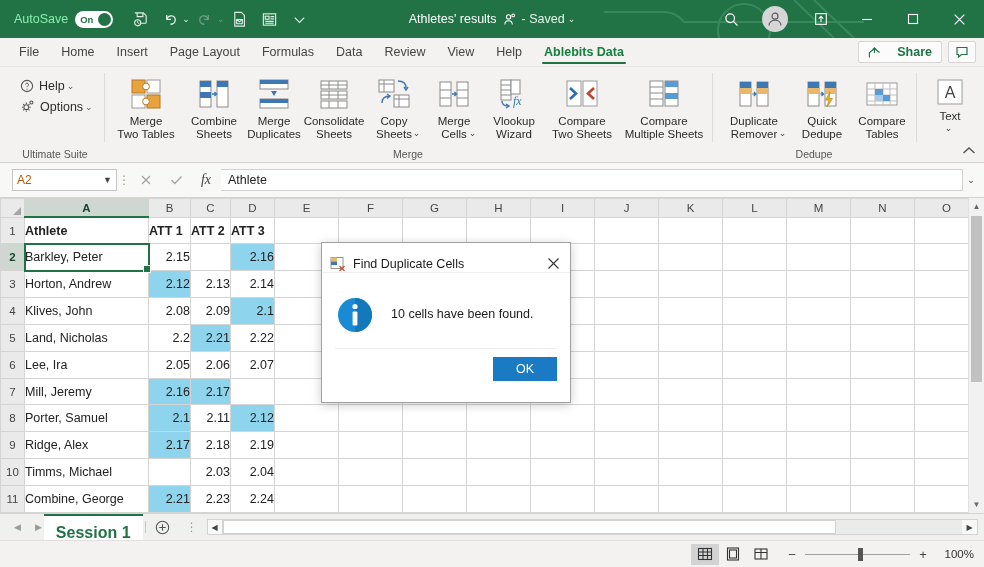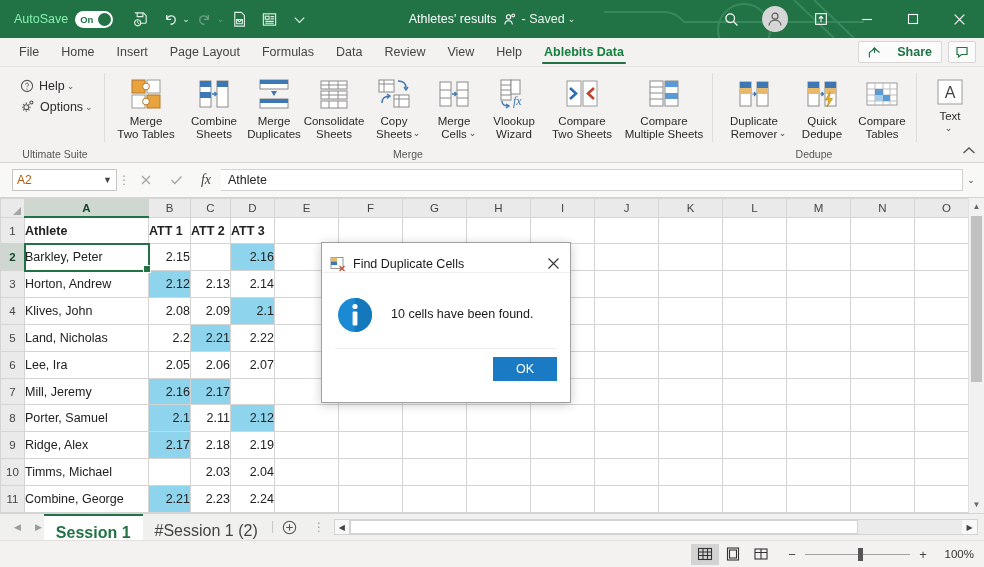--- a/index.html
+++ b/index.html
@@ -877,21 +877,20 @@
     </div>
   </div>
 
   <div class="tabbar">
     <div class="nav-arrows">
       <span>◀</span>
       <span>▶</span>
     </div>
     <div class="sheet-tabs">
       <div class="sheet-tab active">Session 1</div>
-      <div class="sheet-tab">#Session 1 (2)</div>
       <div class="tab-div"></div>
       <div class="addsheet">
         <svg width="15" height="15" viewBox="0 0 15 15" fill="none" stroke="#555" stroke-width="1.1">
           <circle cx="7.5" cy="7.5" r="6.2"></circle>
             <path d="M7.5 4.2v6.6 M4.2 7.5h6.6"></path>
         </svg>
       </div>
     </div>
     <div class="tabbar-right">
       <div class="tab-dots">⋮</div>

